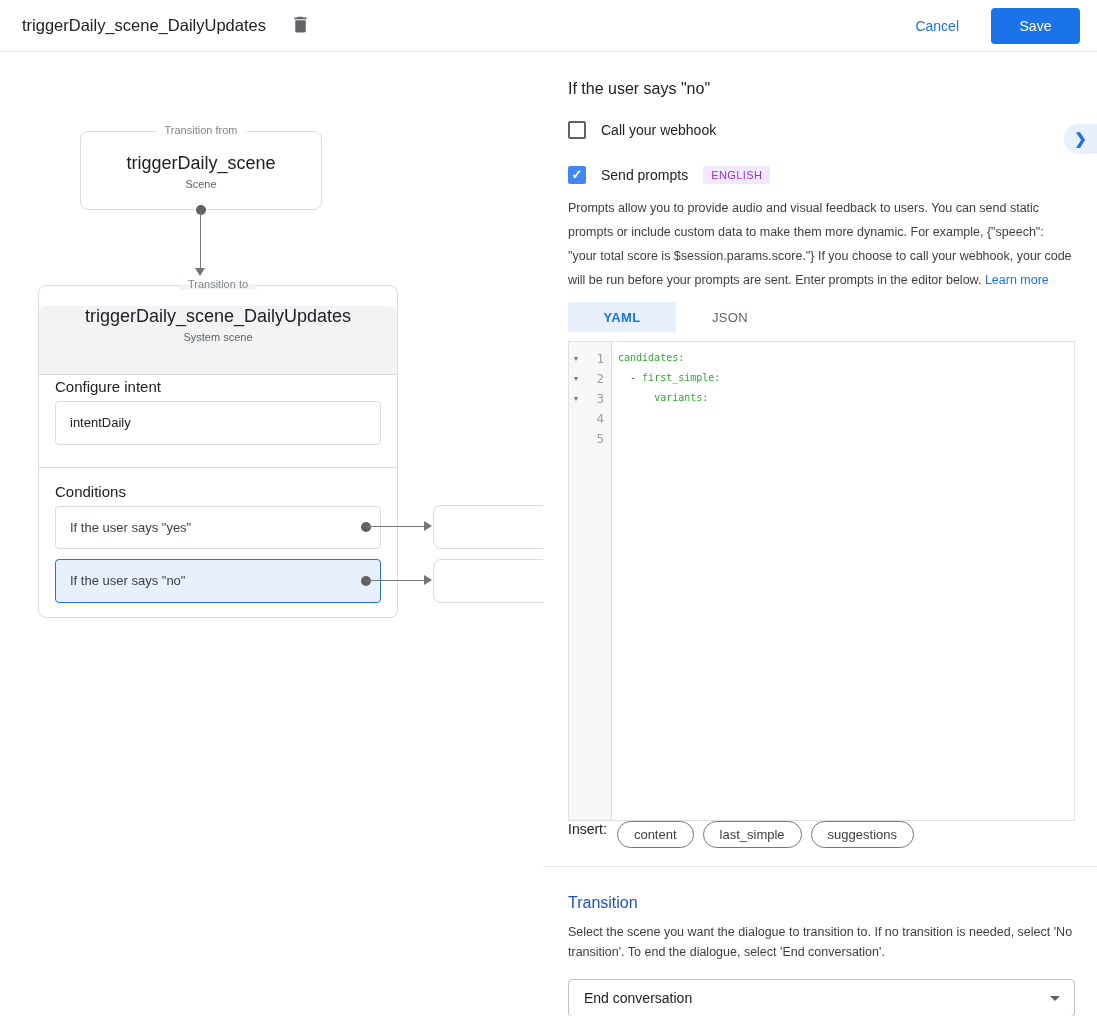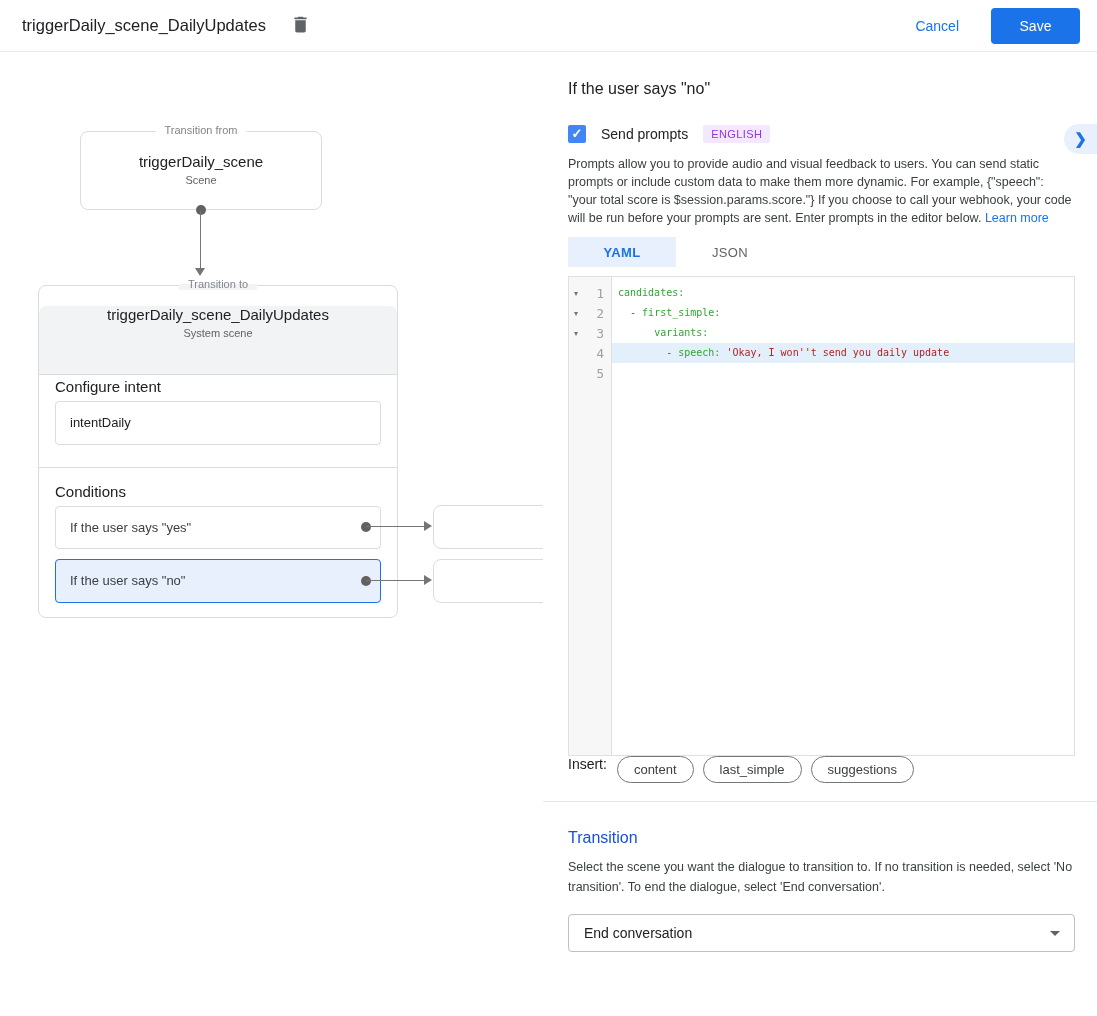--- a/index.html
+++ b/index.html
@@ -21,21 +21,21 @@
   
   .main { position:relative; display:flex; height:964px; }
   .canvas { position:relative; width:543px; height:100%; background:#fff; overflow:hidden; }
   .panel { position:relative; width:554px; height:100%; background:#fff; padding:0 22px 0 25px; }
 
   
   .node-legend { position:absolute; top:-8px; left:50%; transform:translateX(-50%);
                  font-size:11px; color:#80868b; background:#fff; padding:0 9px; white-space:nowrap; }
   .from-node { position:absolute; left:80px; top:79px; width:242px; height:79px;
                border:1px solid #dadce0; border-radius:8px; background:#fff; text-align:center; }
-  .node-title { font-size:15px; color:#202124; margin-top:21px; }
+  .node-title { font-size:18px; color:#202124; margin-top:21px; }
   .node-sub { font-size:11px; color:#5f6368; margin-top:4px; }
 
   .v-dot { position:absolute; left:196px; top:153px; width:10px; height:10px; border-radius:50%; background:#616161; }
   .v-line { position:absolute; left:200px; top:159px; height:58px; width:0; border-left:1.5px solid #757575; }
   .v-arrow { position:absolute; left:195px; top:216px; width:0; height:0;
              border-left:5.5px solid transparent; border-right:5.5px solid transparent; border-top:8px solid #757575; }
 
   .to-node { position:absolute; left:38px; top:233px; width:360px; height:333px;
              border:1px solid #dadce0; border-radius:8px; background:#fff; }
   .to-node .node-legend { background:linear-gradient(to bottom, #ffffff 50%, #f1f3f4 50%); }
@@ -67,21 +67,21 @@
   .check-row { display:flex; align-items:center; }
   .row-webhook { margin-top:23px; }
   .row-prompts { margin-top:27px; }
   .cbx { width:18px; height:18px; border:2px solid #5f6368; border-radius:2px; background:#fff;
          flex:0 0 auto; cursor:pointer; }
   .cbx.checked { border:none; background:#4285f4; color:#fff; font-size:13px; font-weight:bold;
                  text-align:center; line-height:18px; }
   .check-label { margin-left:15px; font-size:14px; font-weight:500; color:#202124; }
   .lang-badge { margin-left:15px; background:#f3e8fd; color:#9334e6; font-size:11px; font-weight:500;
                 letter-spacing:.4px; padding:3px 8px; border-radius:2px; }
-  .desc { margin-top:12px; font-size:12.5px; line-height:18px; color:#3c4043; }
+  .desc { margin-top:12px; font-size:12.5px; line-height:24px; color:#3c4043; }
   .link { color:#1a73e8; text-decoration:none; cursor:pointer; }
 
   .tabs { margin-top:10px; display:flex; }
   .tab { width:108px; height:30px; font-size:13px; font-weight:500; letter-spacing:.3px;
          display:flex; align-items:center; justify-content:center; color:#5f6368; cursor:pointer; }
   .tab.active { background:#e8f0fe; color:#1a73e8;font-weight:bold; }
 
   .editor { margin-top:9px; height:480px; border:1px solid #e0e0e0; display:flex;
             font-family:"DejaVu Sans Mono", monospace; overflow:hidden; }
   .gutter { width:43px; background:#f7f7f7; border-right:1px solid #e0e0e0; padding-top:6px; flex:0 0 auto; }
@@ -164,20 +164,24 @@
     <div class="c-line" style="left:366px; top:528px"></div>
     <div class="c-arrow" style="left:424px; top:523px"></div>
     <div class="target-box" style="top:507px"></div>
   </div>
 
   <div class="panel">
     <button class="collapse-btn"><span>❯</span></button>
 
     <div class="panel-title">If the user says "no"</div>
 
+    <div class="check-row row-webhook">
+      <div class="cbx"></div>
+      <div class="check-label">Call your webhook</div>
+    </div>
 
     <div class="check-row row-prompts">
       <div class="cbx checked">✓</div>
       <div class="check-label">Send prompts</div>
       <div class="lang-badge">ENGLISH</div>
     </div>
 
     <div class="desc"><span>Prompts allow you to provide audio and visual feedback to users. You can send static prompts or include custom data to make them more dynamic. For example, {"speech": "your total score is $session.params.score."} If you choose to call your webhook, your code will be run before your prompts are sent. Enter prompts in the editor below. </span><span class="link">Learn more</span></div>
 
     <div class="tabs">
@@ -205,21 +209,20 @@
           </div>
           <div class="gut-row">
             <span class="fold"></span>
             <span class="lnum">5</span>
           </div>
         </div>
       <div class="code">
           <div class="code-line"><span class="tok-k">candidates:</span></div>
           <div class="code-line"><span class="tok-p">  - </span><span class="tok-k">first_simple:</span></div>
           <div class="code-line"><span class="tok-p">      </span><span class="tok-k">variants:</span></div>
-          <div class="code-line hl"><span class="tok-p">        - </span><span class="tok-k">speech:</span><span class="tok-p"> </span><span class="tok-s">'Okay, I won''t send you daily update</span></div>
           <div class="code-line"></div>
         </div>
     </div>
 
     <div class="insert-row">
       <div class="insert-label">Insert:</div>
       <button class="chip">content</button>
       <button class="chip">last_simple</button>
       <button class="chip">suggestions</button>
     </div>

